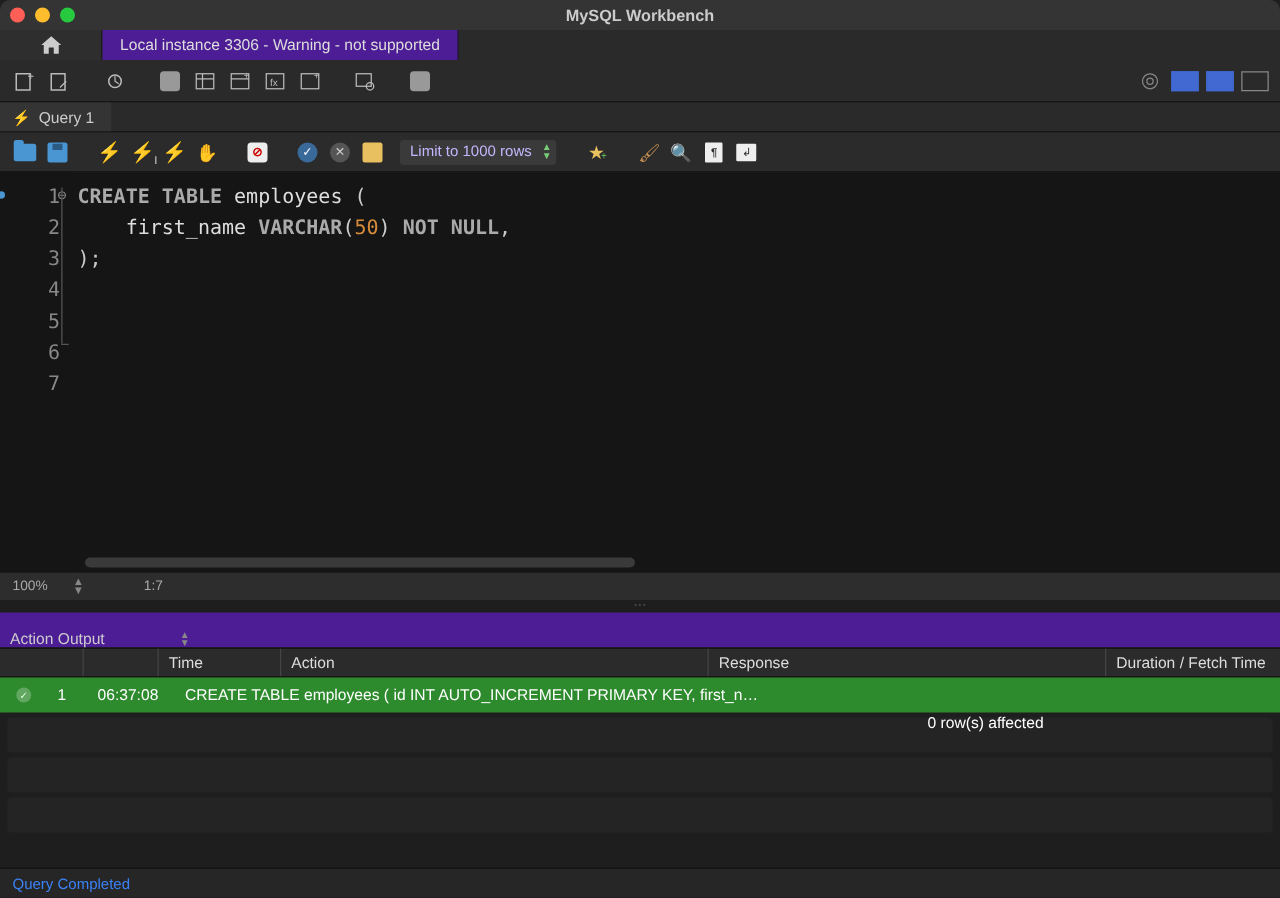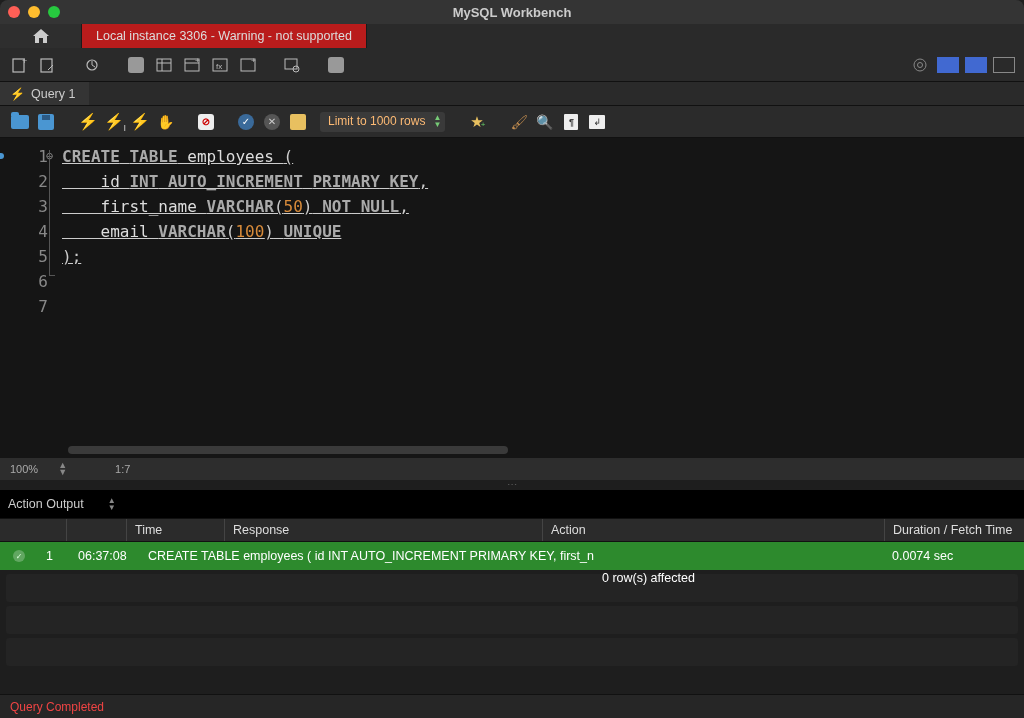--- a/index.html
+++ b/index.html
@@ -10,21 +10,21 @@
   .traffic-lights { display: flex; gap: 8px; }
   .light { width: 12px; height: 12px; border-radius: 50%; }
   .light.red { background: #ff5f56; }
   .light.yellow { background: #ffbd2e; }
   .light.green { background: #27c93f; }
   .titlebar-title { position: absolute; left: 50%; transform: translateX(-50%); font-size: 13px; font-weight: 600; color: #ccc; }
   
   
   .conn-row { height: 24px; background: #2a2a2a; display: flex; align-items: stretch; }
   .home-tab { width: 82px; display: flex; align-items: center; justify-content: center; background: #2e2e2e; border-right: 1px solid #1a1a1a; }
-  .conn-tab { padding: 0 14px; display: flex; align-items: center; background: #b91c1c; font-size: 12.5px; color: #ddd; border-right: 1px solid #1a1a1a; }
+  .conn-tab { padding: 0 14px; display: flex; align-items: center; background: #4c1d95; font-size: 12.5px; color: #ddd; border-right: 1px solid #1a1a1a; }
   
   
   .toolbar { height: 34px; background: #2a2a2a; display: flex; align-items: center; padding: 0 8px; gap: 4px; border-bottom: 1px solid #111; }
   .toolbar-right { margin-left: auto; display: flex; align-items: center; gap: 4px; }
   .tb-icon { width: 24px; height: 24px; display: flex; align-items: center; justify-content: center; }
   .tb-sep { width: 12px; }
   .db-cyl { width:16px; height:16px; position: relative; }
   .db-cyl::before { content:""; position:absolute; inset:0; background:#999; border-radius:3px 3px 3px 3px; }
   .panel-btn { width: 22px; height: 16px; border: 1px solid #888; display: inline-block; margin: 0 1px; position: relative; }
   .panel-btn.active { background: #4169d1; border-color:#4169d1; }
@@ -42,36 +42,36 @@
   .floppy-ico { width:16px; height:16px; background:#4a96d2; border-radius:2px; position:relative; }
   .floppy-ico::after { content:""; position:absolute; top:1px; left:4px; width:8px; height:5px; background:#2b5a85; }
   .bolt { color:#f5c518; font-size:16px; }
   .bolt-cursor { color:#f5c518; font-size:16px; position:relative; }
   .magnify-bolt { color:#d4a028; font-size:16px; }
   .stop-hand { color:#d43; font-size:14px; }
   .red-circle { width:16px; height:16px; border-radius:3px; background:#eee; display:flex; align-items:center; justify-content:center; font-size:10px; color:#c00; font-weight:bold; }
   .check-circle { width:16px;height:16px;border-radius:50%;background:#3a6a9a;display:flex;align-items:center;justify-content:center;color:#fff;font-size:10px; }
   .x-circle { width:16px;height:16px;border-radius:50%;background:#555;display:flex;align-items:center;justify-content:center;color:#ccc;font-size:10px; }
   .pretty { width:16px;height:16px;background:#e8c060;border-radius:2px; }
-  .limit-select { background:#3a3a3a; color:#fdba74; border:none; font-size:12px; padding:2px 20px 2px 8px; border-radius:3px; height:20px; position:relative;text-align:right; }
+  .limit-select { background:#3a3a3a; color:#c4b5fd; border:none; font-size:12px; padding:2px 20px 2px 8px; border-radius:3px; height:20px; position:relative;text-align:right; }
   .limit-wrap { position:relative; display:inline-block; margin:0 6px; }
   .limit-arrows { position:absolute; right:4px; top:2px; font-size:8px; line-height:7px; color:#7c7; pointer-events:none; }
   .star-ico { color:#e8c060; font-size:15px; }
   .brush { color:#c89050; font-size:14px; }
   .search-ico { color:#999; font-size:14px; }
   .para-ico { width:14px;height:16px;background:#eee;border-radius:1px;display:flex;align-items:center;justify-content:center;font-size:9px;color:#333;font-weight:bold; }
   .wrap-ico { width:16px;height:14px;background:#eee;border-radius:1px;display:flex;align-items:center;justify-content:center;font-size:9px;color:#333; }
   
   
   .editor-wrap { position:relative; height: 320px; background:#151515; display:flex; overflow:hidden; }
   .gutter { width:58px; background:#151515; text-align:right; padding:6px 10px 0 0; font-family:Menlo,Consolas,monospace; font-size:16px; color:#888; line-height:25px; }
   .gut-row { position:relative; }
   .fold-dot { position:absolute; left:-2px; top:9px; width:6px;height:6px;border-radius:50%;background:#4a96d2; }
   .code-area { flex:1; padding:6px 0 0 4px; font-family:Menlo,Consolas,monospace; font-size:16px; line-height:25px; position:relative; }
-  .code-line { white-space:pre;text-decoration:underline; }
+  .code-line { white-space:pre; }
   .fold-mark { position:absolute; left:-12px; top:6px; color:#888; font-size:12px; }
   .bracket-line { position:absolute; left:-9px; top:12px; width:1px; height:125px; background:#555; }
   .bracket-bottom { position:absolute; left:-9px; top:137px; width:6px; height:1px; background:#555; }
   .kw { color:#aaa; font-weight:bold; }
   .ident { color:#ddd; }
   .type { color:#aaa; font-weight:bold; }
   .num { color:#d88b3a; }
   .punct { color:#ccc; }
   
   .watermark { position:absolute; left:60px; bottom:20px; font-size:80px; font-weight:700; color:#2d2d52; letter-spacing:-2px; pointer-events:none; font-family:-apple-system,sans-serif; }
@@ -79,44 +79,44 @@
   
   
   .ed-status { height:22px; background:#2d2d2d; display:flex; align-items:center; padding:0 10px; font-size:11px; color:#aaa; gap:20px; }
   .ed-status .spacer { width:8px; }
   .zoom-arrows { font-size:9px; line-height:7px; color:#888; }
   
   .splitter { height:10px; background:#1e1e1e; display:flex; align-items:center; justify-content:center; }
   .splitter::after { content:"⋮"; color:#555; transform:rotate(90deg); font-size:10px; letter-spacing:2px; }
   
   
-  .out-header { height:28px; background:#000000; display:flex; align-items:center; padding:0 8px; font-size:12.5px; color:#ccc; }
+  .out-header { height:28px; background:#4c1d95; display:flex; align-items:flex-end; padding:0 8px; font-size:12.5px; color:#ccc;gap:36px; }
   .out-select-arrows { font-size:8px; line-height:7px; color:#888; margin-left:24px; }
   .out-cols { height:24px; background:#2b2b2b; display:flex; align-items:center; font-size:12.5px; color:#ddd; border-top:1px solid #111; border-bottom:1px solid #111;gap:28px; }
   .col { padding:0 8px; border-left:1px solid #444; height:100%; display:flex; align-items:center; }
   .col.first { border-left:none; width:38px; }
   .col.idx { width:32px; }
   .col.time { width:70px; }
   .col.action { flex:1; min-width:0; }
   .col.response { width:290px; }
-  .col.dur { width:140px;margin-left:16px; }
+  .col.dur { width:140px; }
   .out-rows { background:#1e1e1e; }
   .out-row { height:28px; display:flex; align-items:center; font-size:12.5px; color:#fff; }
   .out-row.success { background:#2d8a2d; }
   .cell { padding:0 8px; height:100%; display:flex; align-items:center; overflow:hidden; white-space:nowrap; }
   .cell.first { width:38px; justify-content:center; }
   .cell.idx { width:32px; }
   .cell.time { width:70px; }
   .cell.action { flex:1; min-width:0; }
   .cell.response { width:290px;margin-top:44px; }
   .cell.dur { width:140px; }
   .check-sm { width:12px;height:12px;border-radius:50%;background:rgba(255,255,255,.25);display:flex;align-items:center;justify-content:center;font-size:8px;color:#dfd; }
   .out-blank { height:28px; margin:4px 6px; background:#242424; border-radius:3px; }
   
-  .bottom-status { position:absolute; bottom:0; left:0; right:0; height:24px; background:#262626; display:flex; align-items:center; padding:0 10px; font-size:12px; color:#ef4444; border-top:1px solid #111; }
+  .bottom-status { position:absolute; bottom:0; left:0; right:0; height:24px; background:#262626; display:flex; align-items:center; padding:0 10px; font-size:12px; color:#3b82f6; border-top:1px solid #111; }
   
   svg { display:block; }
 </style>
 </head>
 <body>
 
 <div class="titlebar">
   <div class="traffic-lights">
     <div class="light red"></div>
     <div class="light yellow"></div>
@@ -267,23 +267,21 @@
       <div class="gut-row">4</div>
       <div class="gut-row">5</div>
       <div class="gut-row">6</div>
       <div class="gut-row">7</div>
     </div>
   <div class="code-area" id="code">
     <span class="fold-mark">⊖</span>
     <div class="bracket-line"></div>
       <div class="bracket-bottom"></div>
   <div class="code-line"><span class="kw">CREATE</span><span> </span><span class="kw">TABLE</span><span class="ident"> employees </span><span class="punct">(</span></div>
-      <div class="code-line"><span class="ident">    id </span><span class="type">INT</span><span> </span><span class="type">AUTO_INCREMENT</span><span> </span><span class="type">PRIMARY</span><span> </span><span class="type">KEY</span><span class="punct">,</span></div>
       <div class="code-line"><span class="ident">    first_name </span><span class="type">VARCHAR</span><span class="punct">(</span><span class="num">50</span><span class="punct">)</span><span> </span><span class="type">NOT</span><span> </span><span class="type">NULL</span><span class="punct">,</span></div>
-      <div class="code-line"><span class="ident">    email </span><span class="type">VARCHAR</span><span class="punct">(</span><span class="num">100</span><span class="punct">)</span><span> </span><span class="type">UNIQUE</span></div>
       <div class="code-line"><span class="punct">);</span></div>
       <div class="code-line"></div>
     </div>
   <div class="hscroll"></div>
 </div>
 
 <div class="ed-status">
   <span>100%</span>
   <span class="zoom-arrows">▲<br>▼</span>
   <span class="spacer"></span>
@@ -293,34 +291,33 @@
 <div class="splitter"></div>
 
 <div class="out-header">
   <span>Action Output</span>
   <span class="out-select-arrows">▲<br>▼</span>
 </div>
 <div class="out-cols">
   <div class="col first"></div>
   <div class="col idx"></div>
   <div class="col time">Time</div>
+  <div class="col action">Action</div>
   <div class="col response">Response</div>
-  <div class="col action">Action</div>
   <div class="col dur">Duration / Fetch Time</div>
 </div>
 <div class="out-rows" id="outrows">
     <div class="out-row success">
       <div class="cell first">
         <div class="check-sm">✓</div>
       </div>
     <div class="cell idx">1</div>
     <div class="cell time">06:37:08</div>
     <div class="cell action">CREATE TABLE employees (     id INT AUTO_INCREMENT PRIMARY KEY,     first_n…</div>
     <div class="cell response">0 row(s) affected</div>
-    <div class="cell dur">0.0074 sec</div>
     </div>
   </div>
 <div class="out-blank"></div>
 <div class="out-blank"></div>
 <div class="out-blank"></div>
 
 <div class="bottom-status">
   <span>Query Completed</span>
 </div>
 

